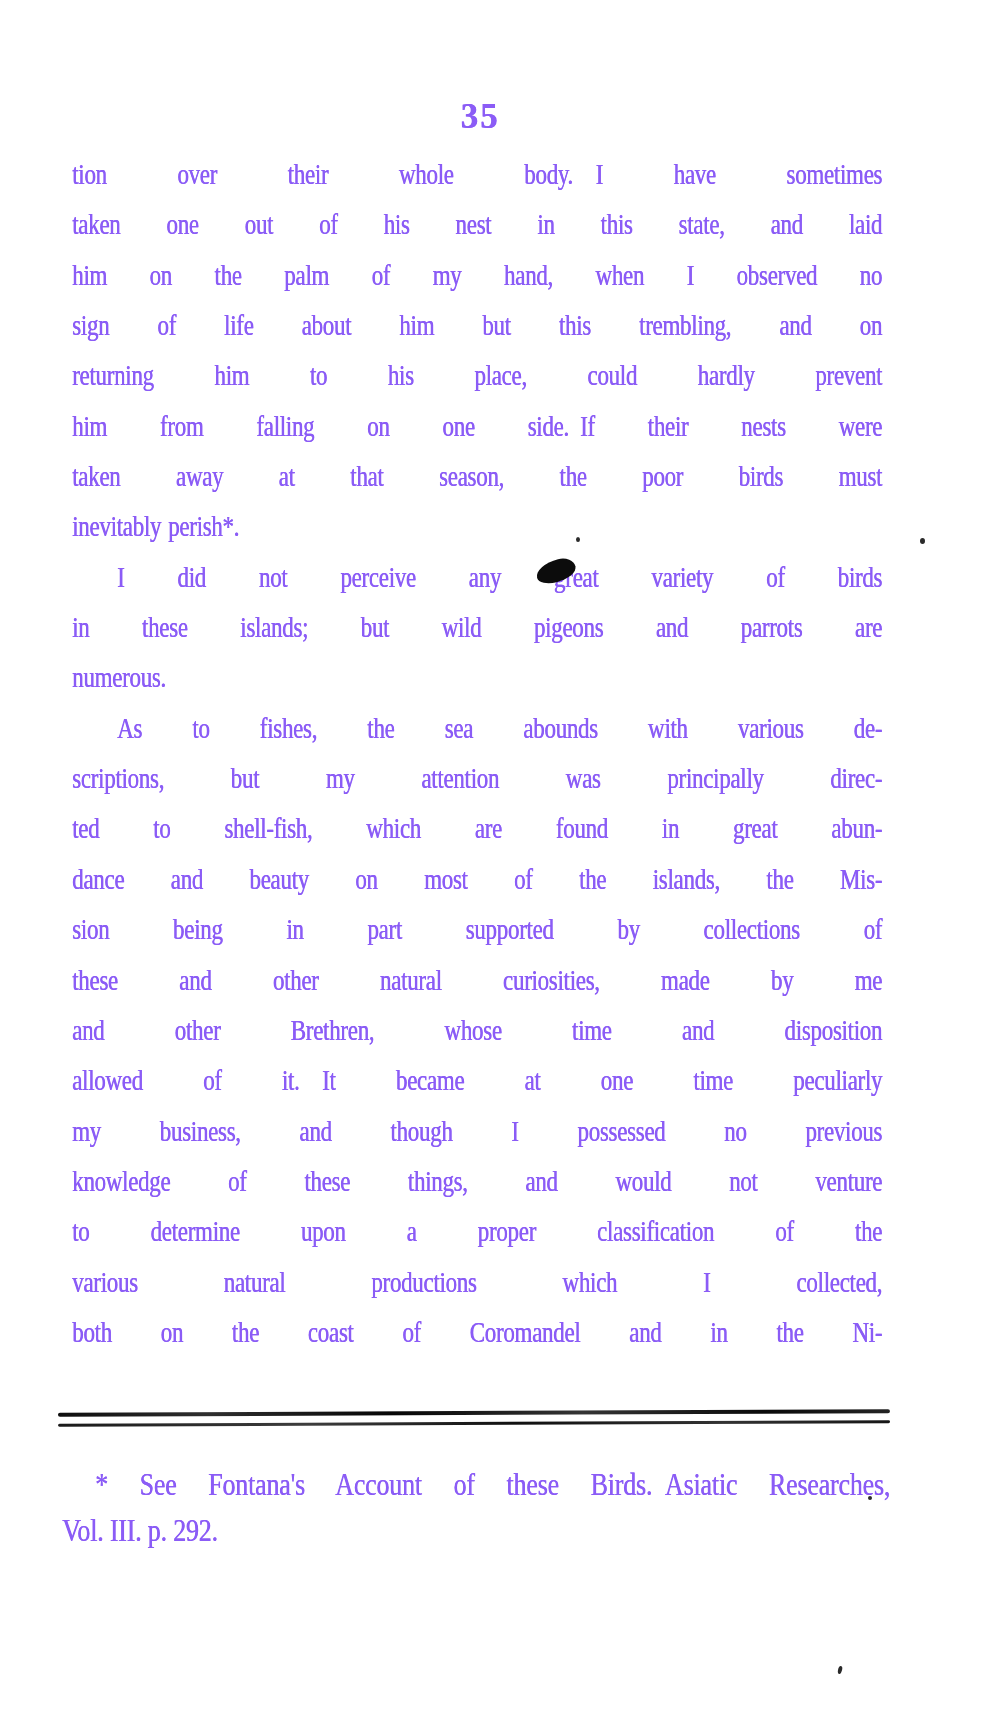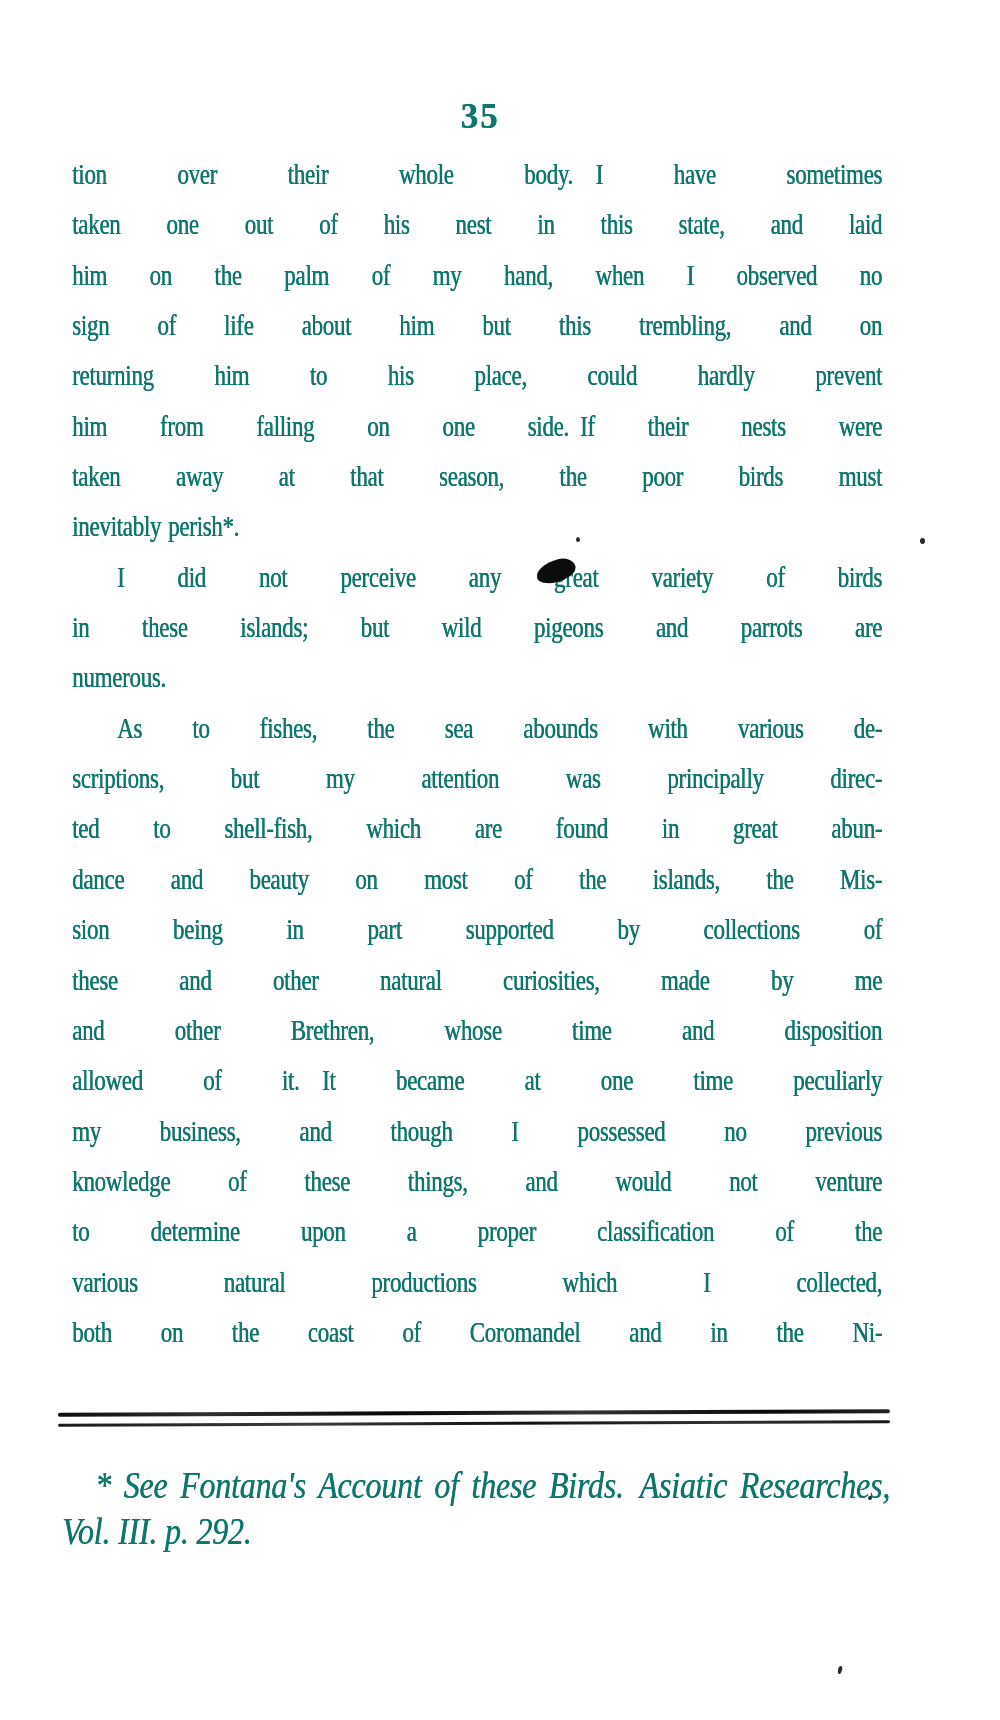--- a/index.html
+++ b/index.html
@@ -1,18 +1,18 @@
 <!DOCTYPE html>
 <html><head>
 <meta charset="utf-8">
 <style>
   html,body{margin:0;padding:0;background:#ffffff;}
   .scan{
     position:relative;width:1000px;height:1720px;background:#ffffff;overflow:hidden;
-    font-family:"Liberation Serif","DejaVu Serif",serif;color:#0f766e;
+    font-family:"Liberation Serif","DejaVu Serif",serif;color:#8b5cf6;
   }
   .pgnum{
     position:absolute;top:97px;left:20px;width:920px;text-align:center;
     font-size:35px;font-weight:bold;letter-spacing:2px;
     text-shadow:0.5px 0.3px 0 currentColor;
   }
   .bodycol{
     position:absolute;top:150px;left:72px;width:810px;
     font-size:23px;line-height:50.35px;letter-spacing:-0.3px;word-spacing:1.5px;
   }
@@ -31,21 +31,21 @@
   .sep-a{
     height:4px;border-radius:2px;
     background:linear-gradient(90deg,#0e0e0e 0%,#2f2f2f 18%,#060606 40%,#343434 63%,#0a0a0a 85%,#242424 100%);
   }
   .sep-b{
     margin-top:7px;height:2.5px;border-radius:2px;
     background:linear-gradient(90deg,#1a1a1a,#3d3d3d 30%,#101010 55%,#333333 80%,#161616);
   }
   .footnote{
     position:absolute;top:1462px;left:62px;width:828px;
-    font-size:32px;line-height:46px;letter-spacing:-0.2px;font-style:italic;
+    font-size:26px;line-height:46px;letter-spacing:-0.2px;
   }
   .fl{
     transform:scaleY(1.2);transform-origin:50% 50%;
     text-shadow:0.4px 0.2px 0 currentColor;
   }
   .fl.j{text-align:justify;text-align-last:justify;}
   .fl.ind{text-indent:33px;}
   .speck{position:absolute;background:#2a2a2a;border-radius:50%;}
   .speck.s1{left:920px;top:538px;width:5px;height:6px;}
   .speck.s2{left:576px;top:537px;width:4px;height:5px;}

